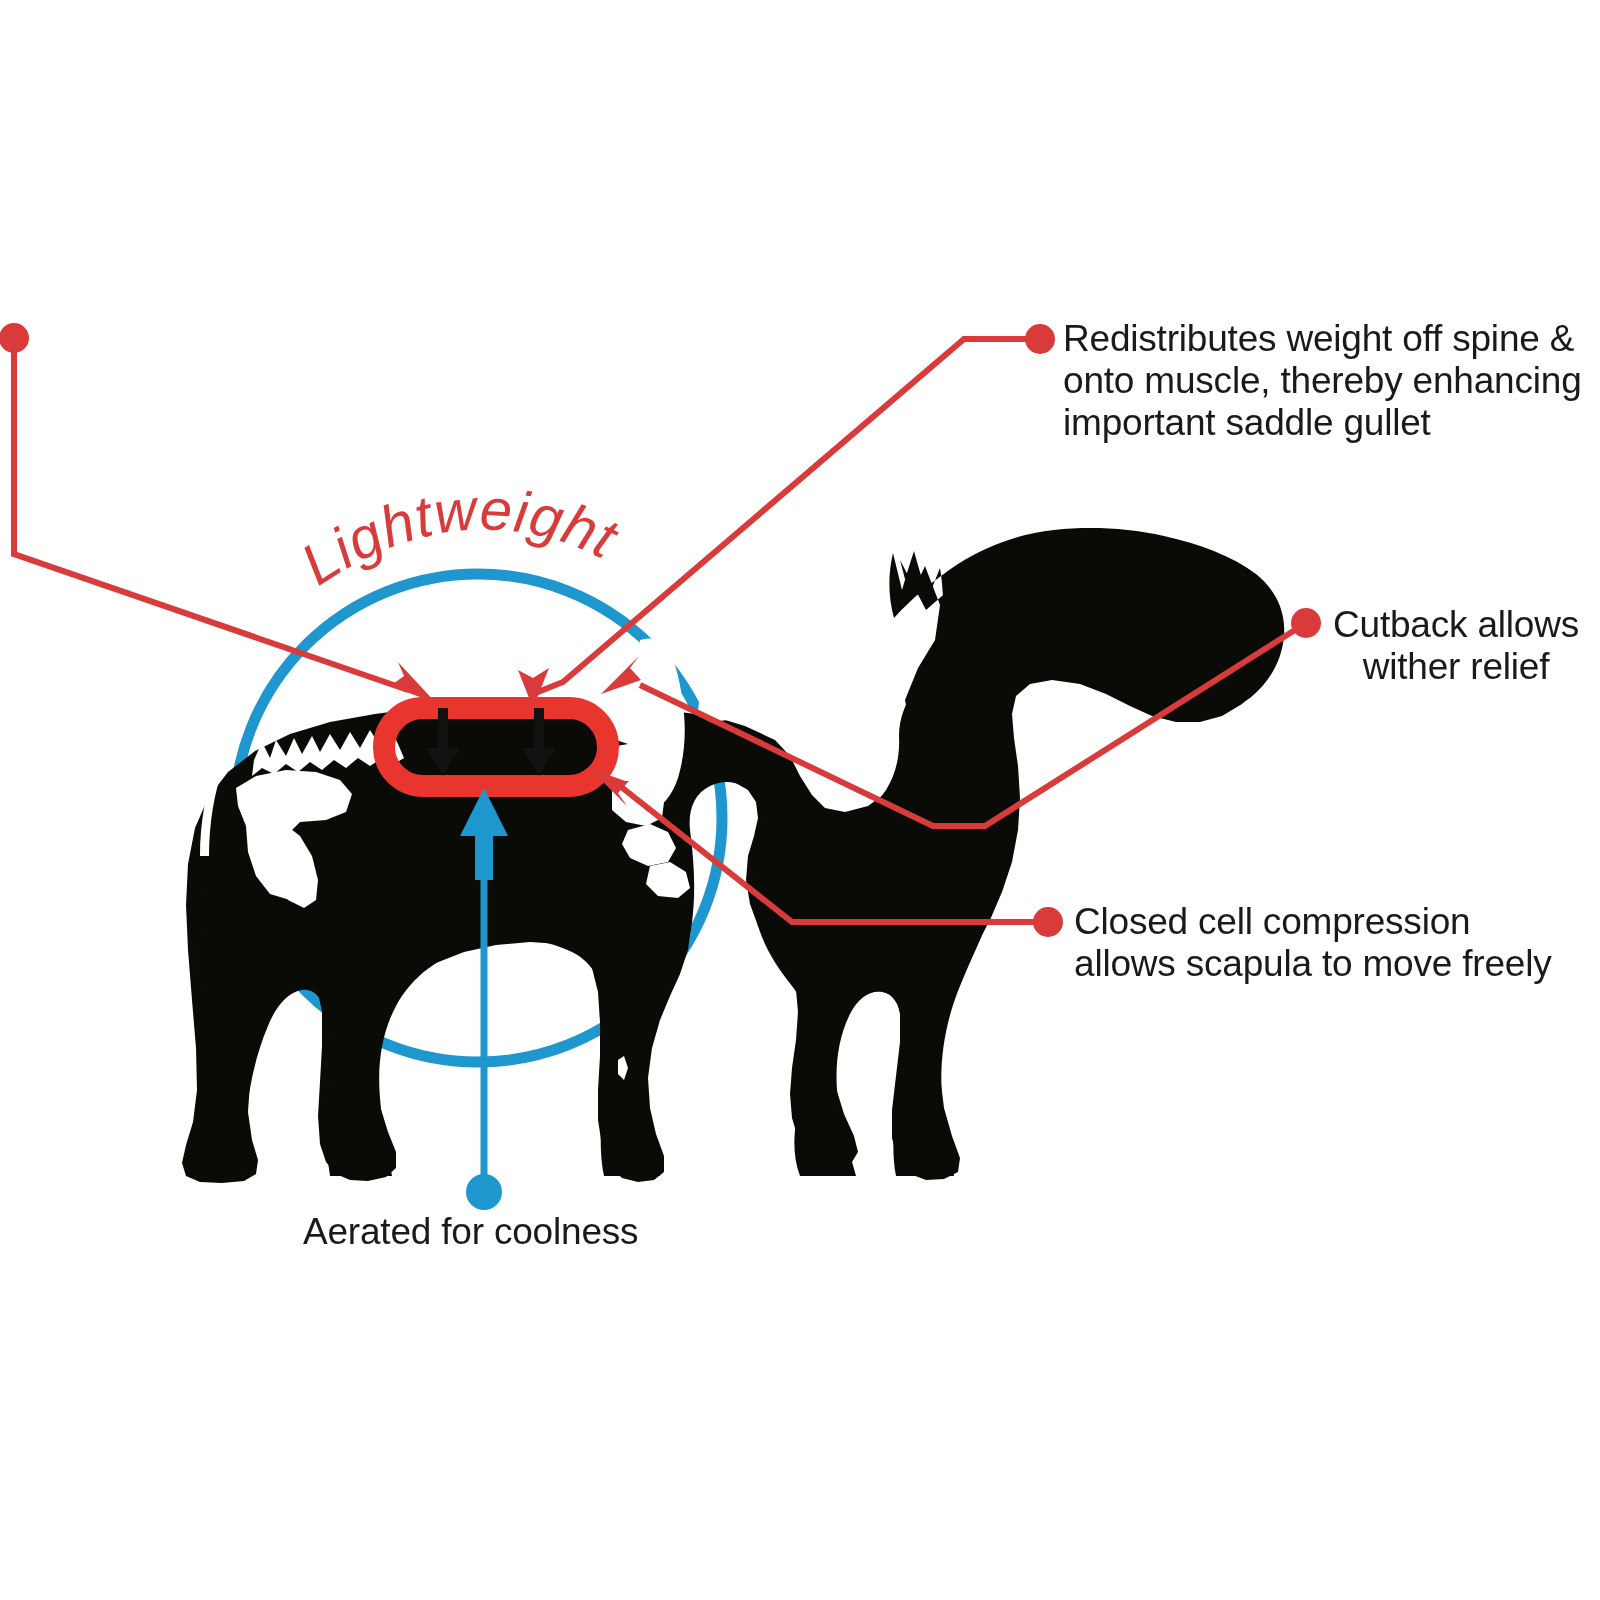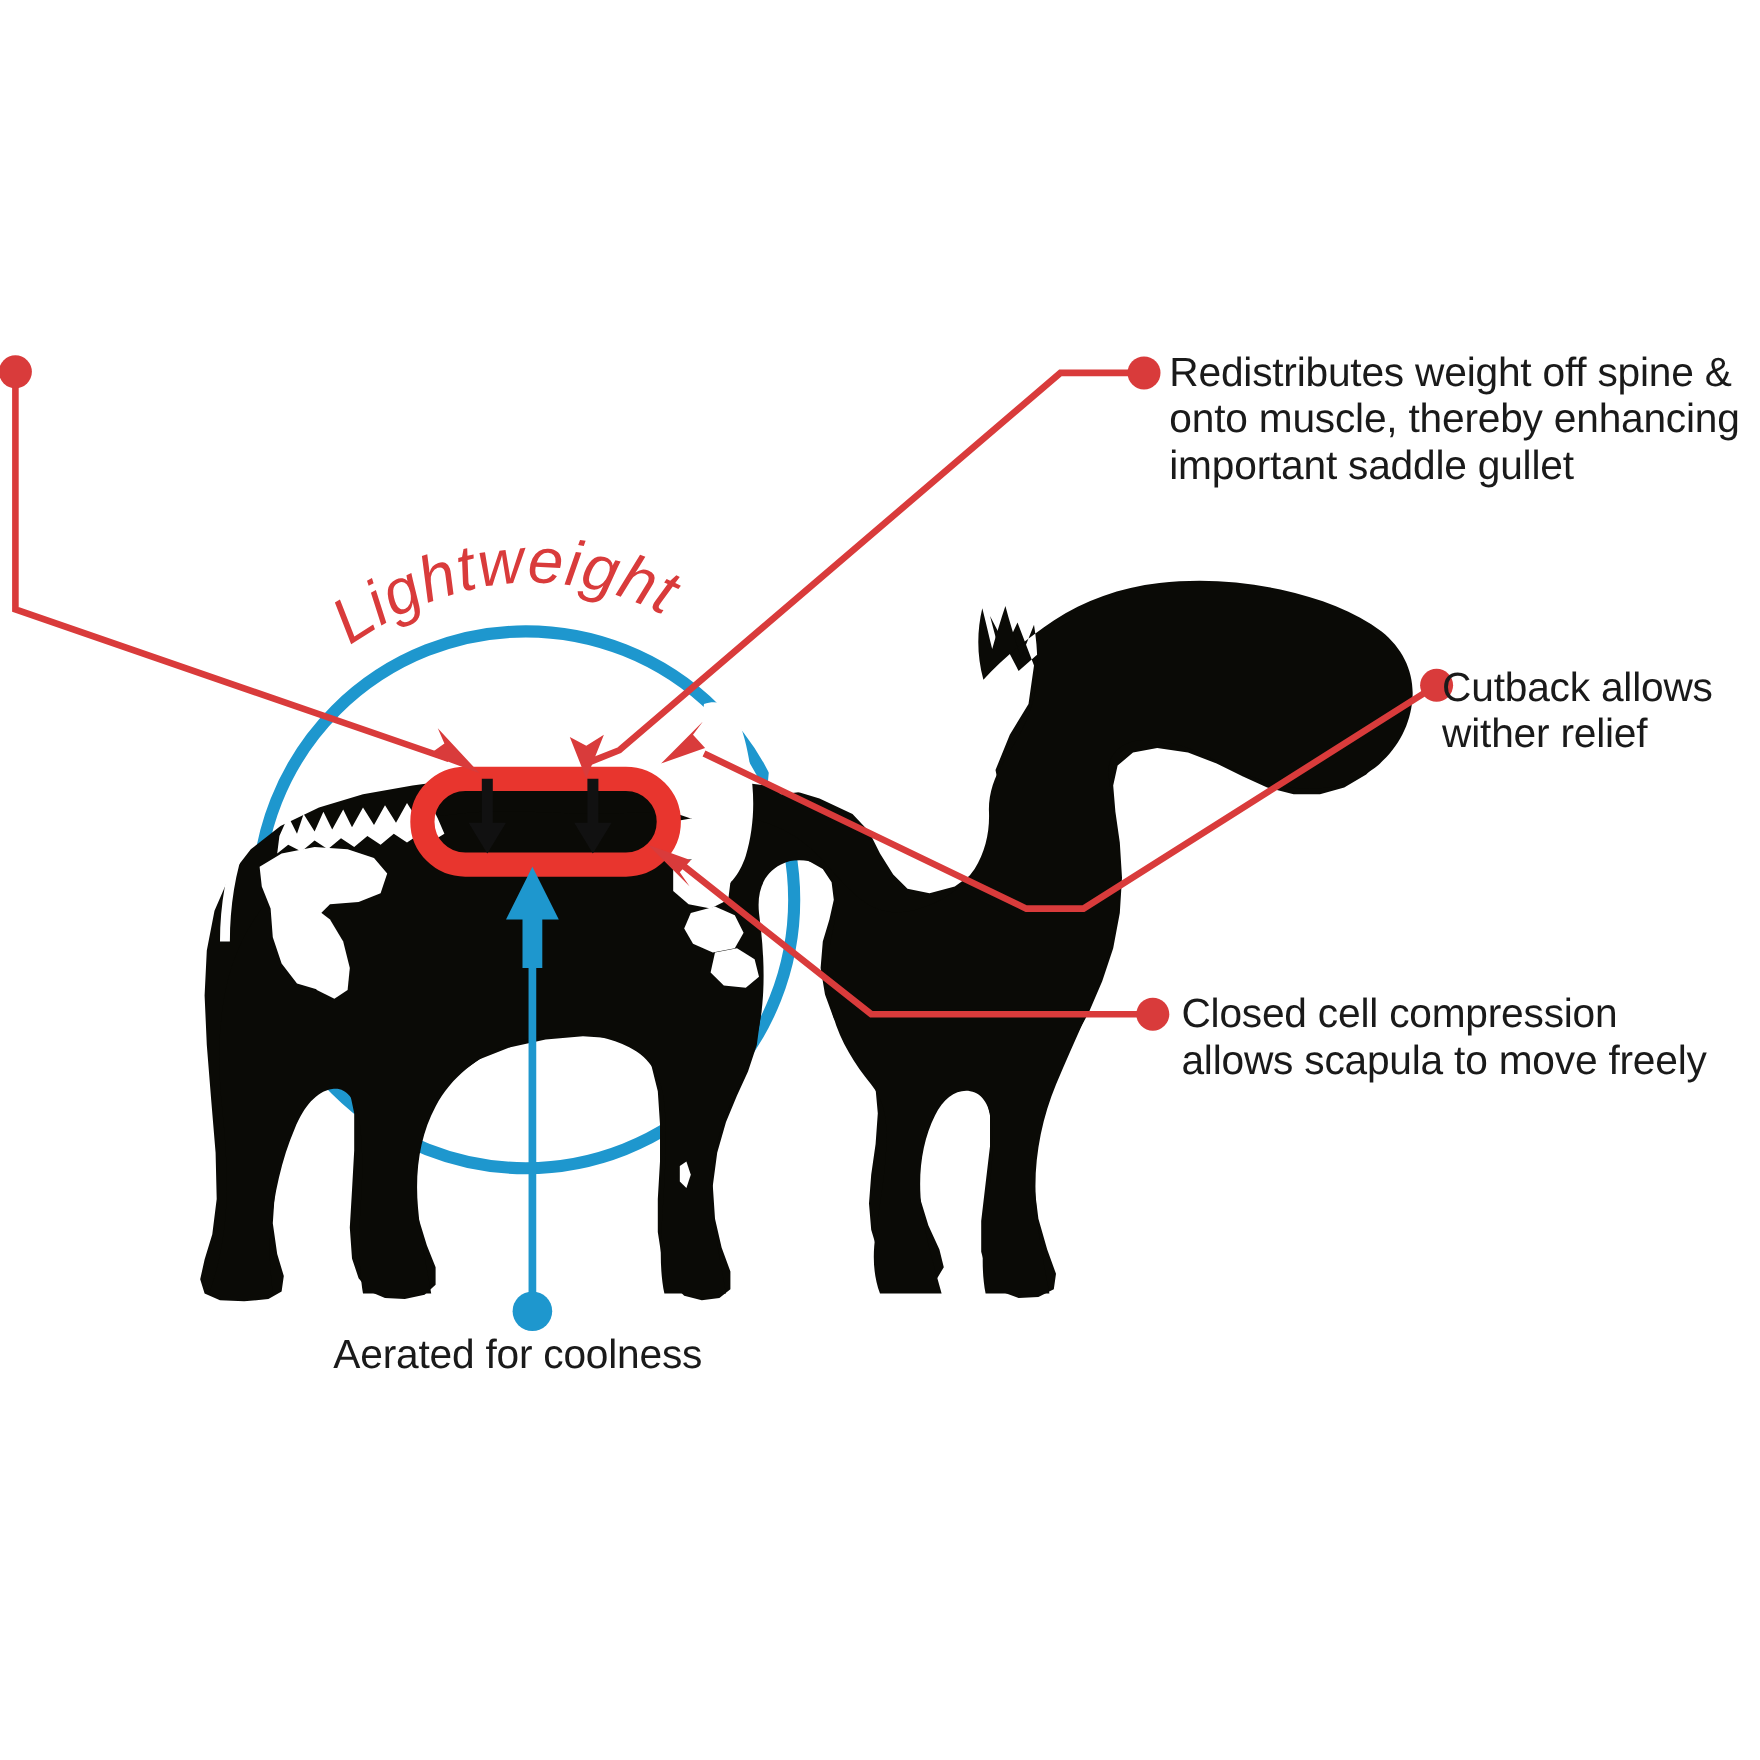--- a/index.html
+++ b/index.html
@@ -31,21 +31,21 @@
     color: #1a1a1a;
     font-family: "Liberation Sans", sans-serif;
     font-size: 37px;
     line-height: 1.14;
     letter-spacing: -0.2px;
     white-space: pre-line;
     font-weight: 400;
   }
   #label-improves  { left: 44px;   top: 318px;  width: 420px; }
   #label-redistrib { left: 1063px; top: 318px;  width: 540px; }
-  #label-cutback   { left: 1311px; top: 604px;  width: 290px; }
+  #label-cutback   { left: 1311px; top: 604px;  width: 290px; text-align: center; }
   #label-closed    { left: 1074px; top: 901px;  width: 520px; }
   #label-aerated   { left: 303px;  top: 1211px; width: 400px; }
 </style>
 </head>
 <body>
 
 <div id="diagram-root">
 
   <svg class="layer" viewBox="0 0 1600 1600" xmlns="http://www.w3.org/2000/svg">
 

